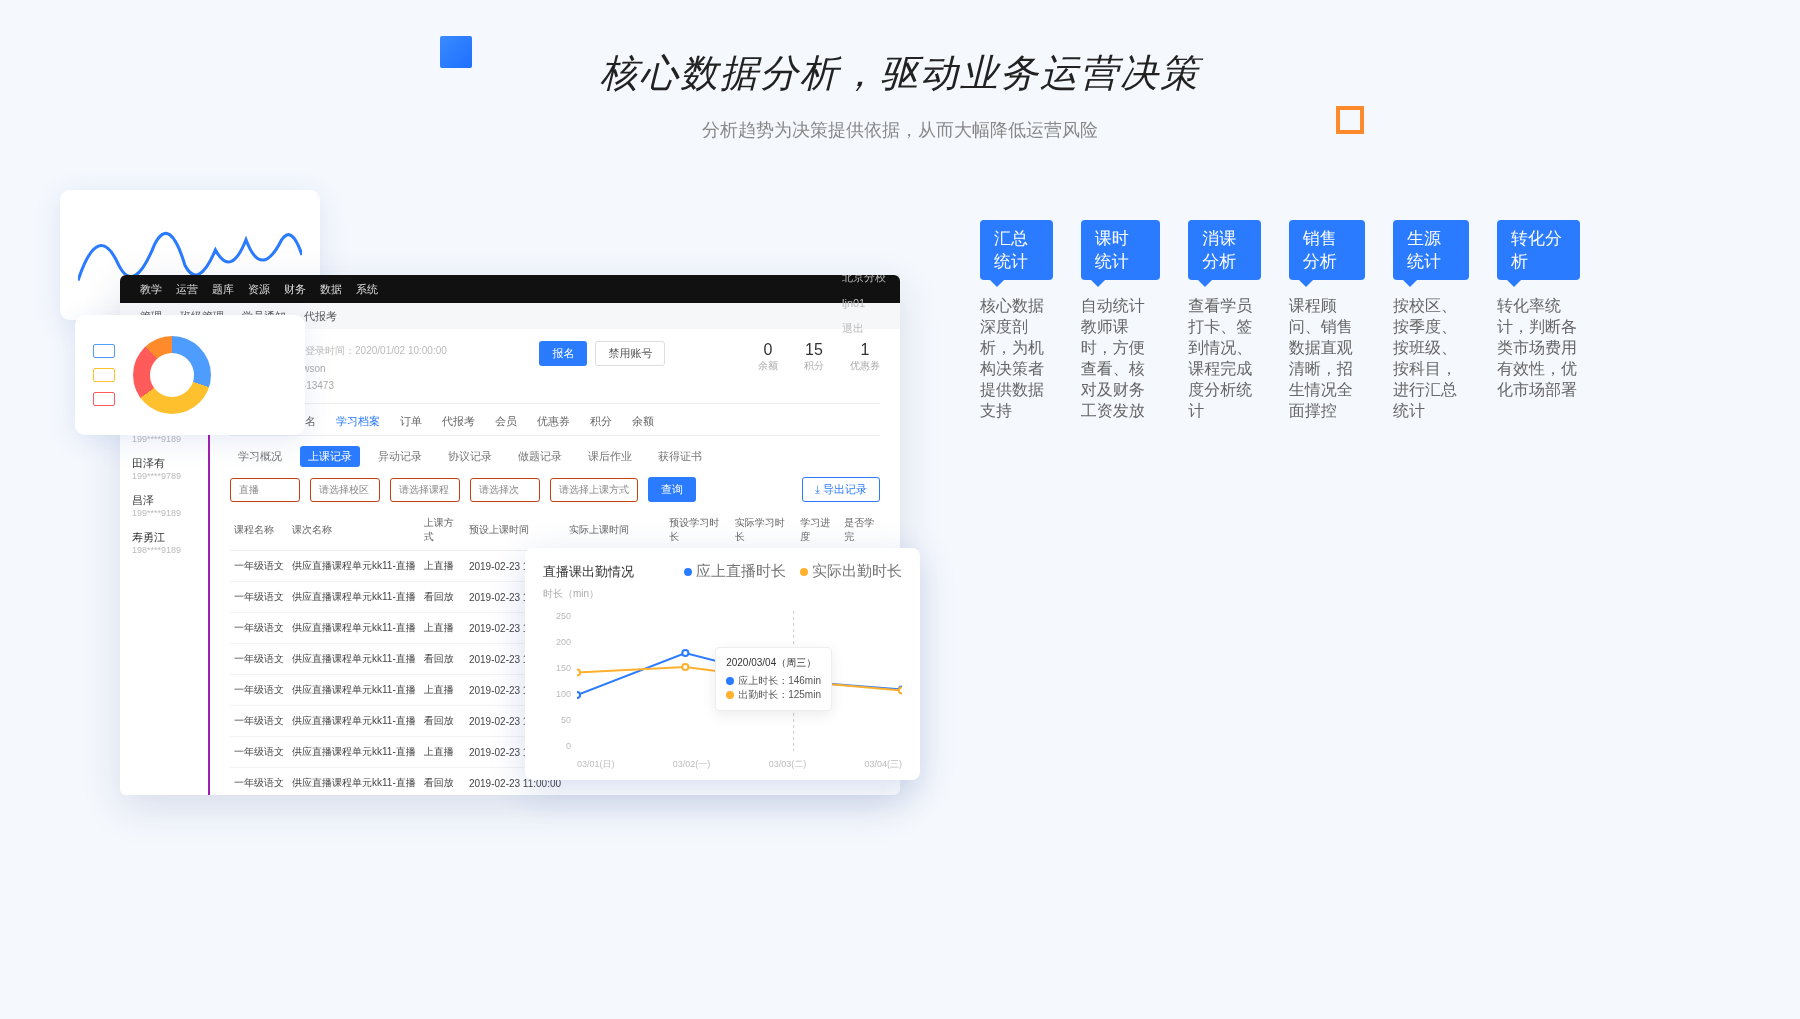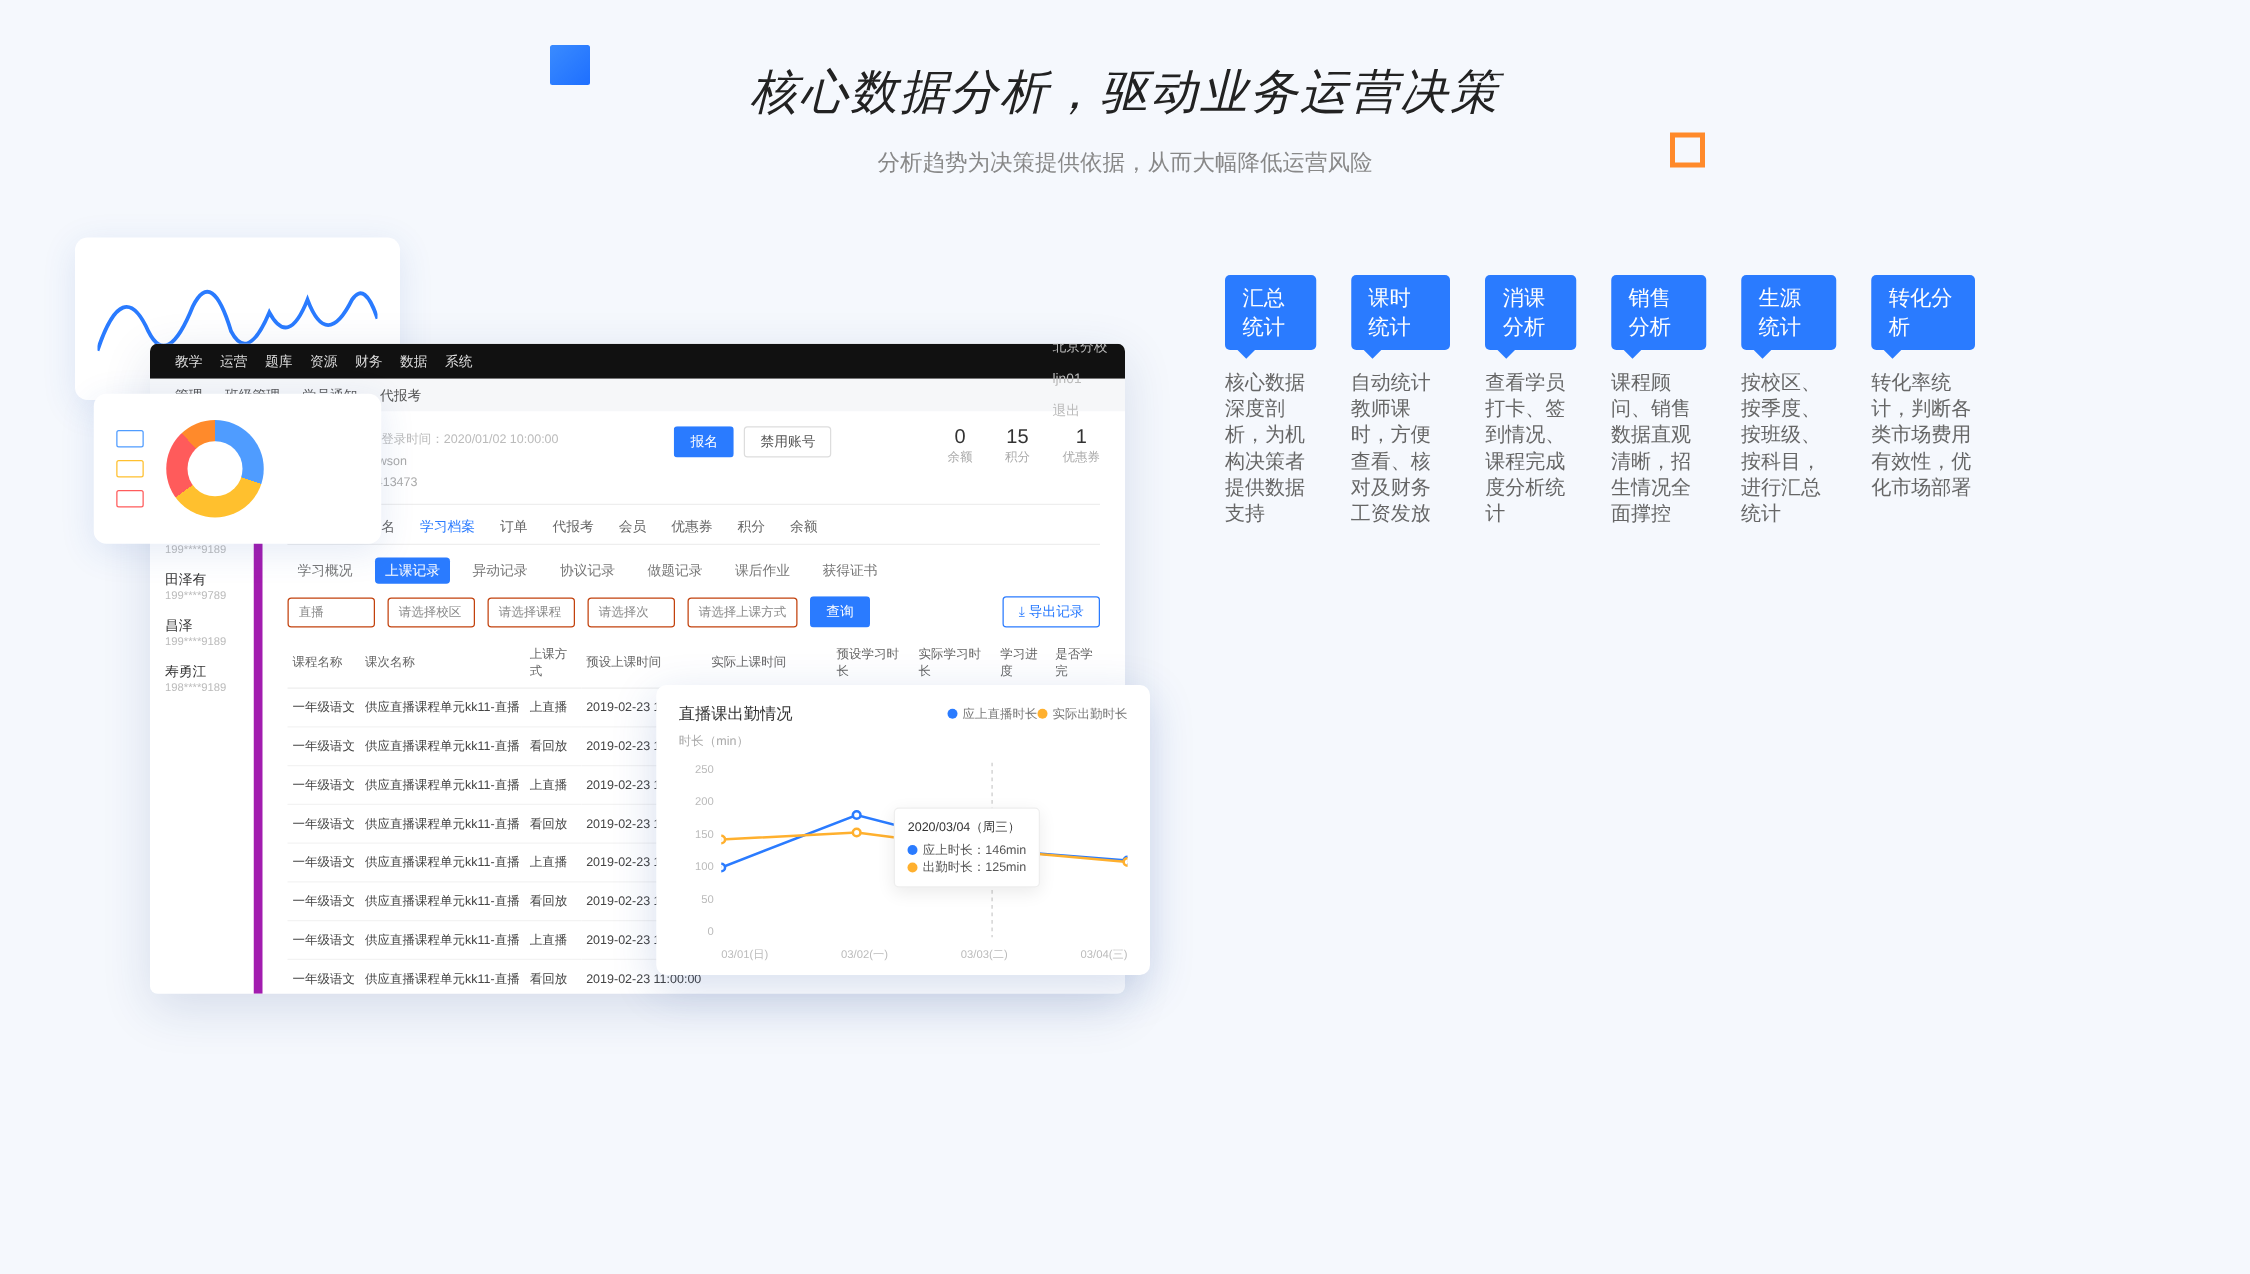--- a/index.html
+++ b/index.html
@@ -21,21 +21,21 @@
 .donut::after { content: ""; position: absolute; inset: 22%; background: #fff; border-radius: 50%; }
 
 
 .app-window { position: absolute; left: 120px; top: 275px; width: 780px; height: 520px; background: #fff; border-radius: 6px; box-shadow: 0 12px 40px rgba(30,60,120,.14); overflow: hidden; z-index:2; }
 .app-topbar { background: #111; color: #ddd; height: 28px; display: flex; align-items: center; font-size: 11px; }
 .app-topbar .nav { display: flex; gap: 14px; padding-left: 20px; flex: 1; }
 .app-topbar .right { display: flex; gap: 12px; padding-right: 14px; color: #bbb; flex-direction: column; }
 .app-subbar { background: #f6f7f9; height: 26px; display: flex; align-items: center; font-size: 11px; color: #555; gap: 18px; padding-left: 20px; }
 
 .app-body { display: flex; height: calc(100% - 54px); }
-.sidebar { width: 90px; border-right: 7px solid #a21caf; padding: 10px 0; font-size: 11px; }
+.sidebar { width: 90px; border-right: 2px solid #a21caf; padding: 10px 0; font-size: 11px; }
 .side-item { padding: 6px 12px; color: #333; }
 .side-item .sub { color: #bbb; font-size: 9px; }
 .side-item.active { color: #2a7bff; }
 
 .main { flex: 1; padding: 12px 20px 0 20px; overflow: hidden; font-size: 11px; color: #333; }
 .student-head { display: flex; align-items: flex-start; justify-content: space-between; padding-bottom: 10px; border-bottom: 1px solid #eee; }
 .shead-left .name { font-size: 14px; font-weight: 600; }
 .shead-left .meta { color: #aaa; font-size: 10px; margin-top: 3px; }
 .shead-mid { display: flex; gap: 8px; }
 .btn { padding: 4px 12px; border-radius: 3px; font-size: 11px; cursor: pointer; border: 1px solid transparent; }
@@ -56,21 +56,21 @@
 .sel { border: 1px solid #c2410c; border-radius: 3px; padding: 4px 8px; color: #888; font-size: 10px; min-width: 70px; background:#fff; }
 .filters .export { margin-left: auto; }
 
 table.data { width: 100%; border-collapse: collapse; font-size: 10px; }
 table.data th { text-align: left; color: #666; font-weight: 500; padding: 6px 4px; border-bottom: 1px solid #eee; }
 table.data td { padding: 8px 4px; border-bottom: 1px solid #f3f3f3; color: #444; white-space: nowrap; }
 
 
 .chart-card { position: absolute; left: 525px; top: 548px; width: 395px; height: 232px; background: #fff; border-radius: 8px; box-shadow: 0 10px 36px rgba(30,70,160,.18); padding: 14px 18px 8px; z-index: 6; font-size: 11px; }
 .chart-card .ctitle { font-size: 13px; color: #333; display: flex; align-items: center; gap: 18px; }
-.chart-card .clegend { display: flex; font-size: 10px; color: #777; margin-left: auto; }
+.chart-card .clegend { display: flex; gap: 14px; font-size: 15px; color: #777; margin-left: auto; }
 .dot { display:inline-block; width:8px; height:8px; border-radius:50%; margin-right:4px; vertical-align:middle;}
 .chart-area { position: relative; height: 160px; margin-top: 10px; }
 .y-ticks { position: absolute; left: 0; top: 0; bottom: 20px; width: 28px; display: flex; flex-direction: column; justify-content: space-between; color: #bbb; font-size: 9px; text-align: right; }
 .plot { position: absolute; left: 34px; right: 0; top: 0; bottom: 20px; }
 .plot svg { width: 100%; height: 100%; }
 .x-ticks { position: absolute; left: 34px; right: 0; bottom: 0; display: flex; justify-content: space-between; color: #bbb; font-size: 9px; }
 .tooltip { position: absolute; right: 70px; top: 36px; background: #fff; border: 1px solid #eee; border-radius: 4px; box-shadow: 0 4px 14px rgba(0,0,0,.08); padding: 8px 10px; font-size: 10px; color: #555; }
 .tooltip .tt-date { color: #333; font-weight: 500; margin-bottom: 4px; }
 
 

